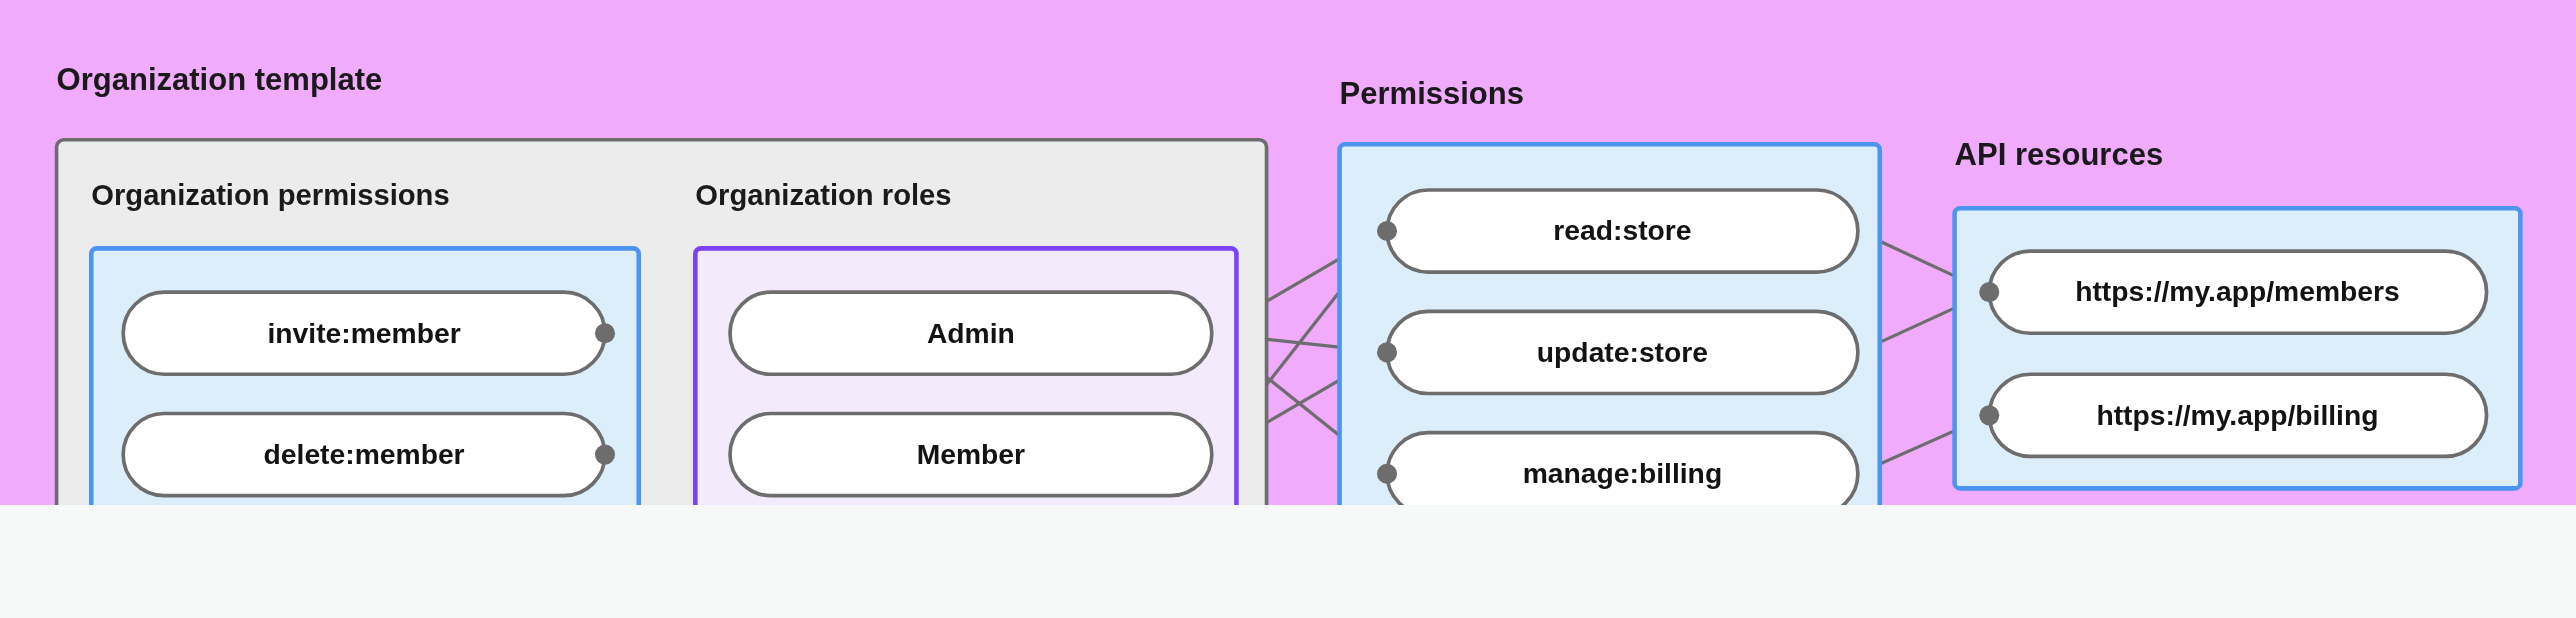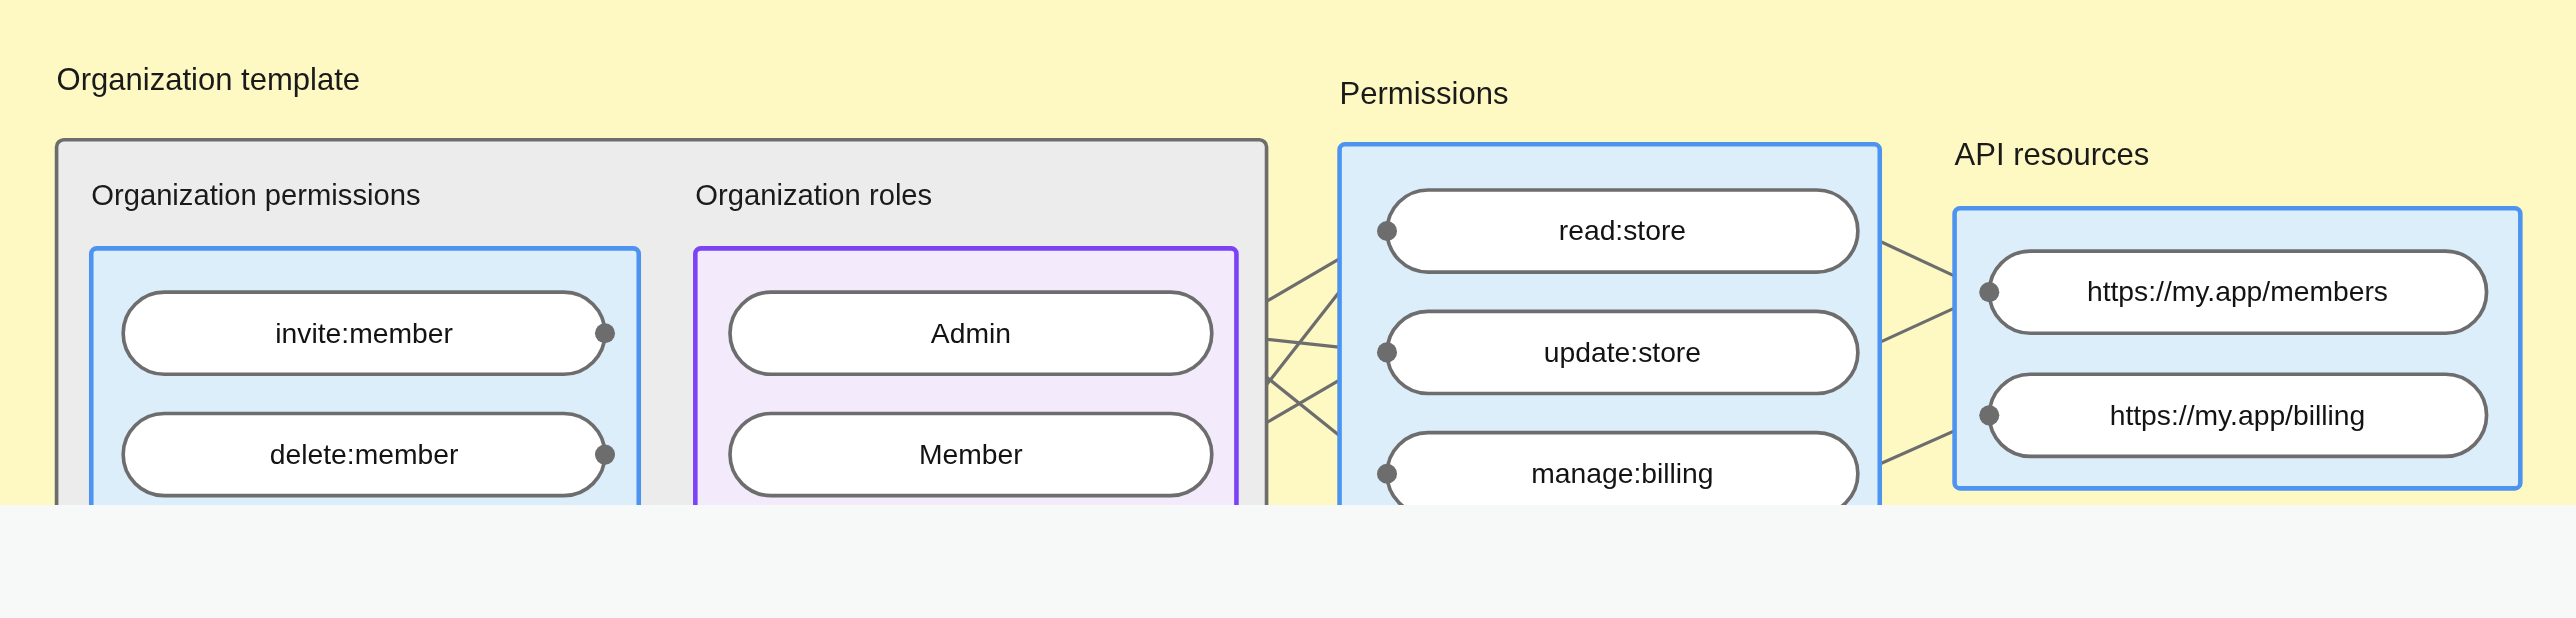--- a/index.html
+++ b/index.html
@@ -4,23 +4,24 @@
 <style>
   html, body {
     margin: 0;
     padding: 0;
     background: #f7f8f8;
   }
   #stage {
     position: relative;
     width: 2576px;
     height: 505px;
-    background: #fef9c3;
+    background: #f0abfc;
     font-family: "Liberation Sans", sans-serif;
     overflow: hidden;
+    font-weight: bold;
   }
   svg.diagram {
     position: absolute;
     inset: 0;
     width: 2576px;
     height: 619px;
     display: block;
   }
   .grp-title {
     font-size: 34px;

